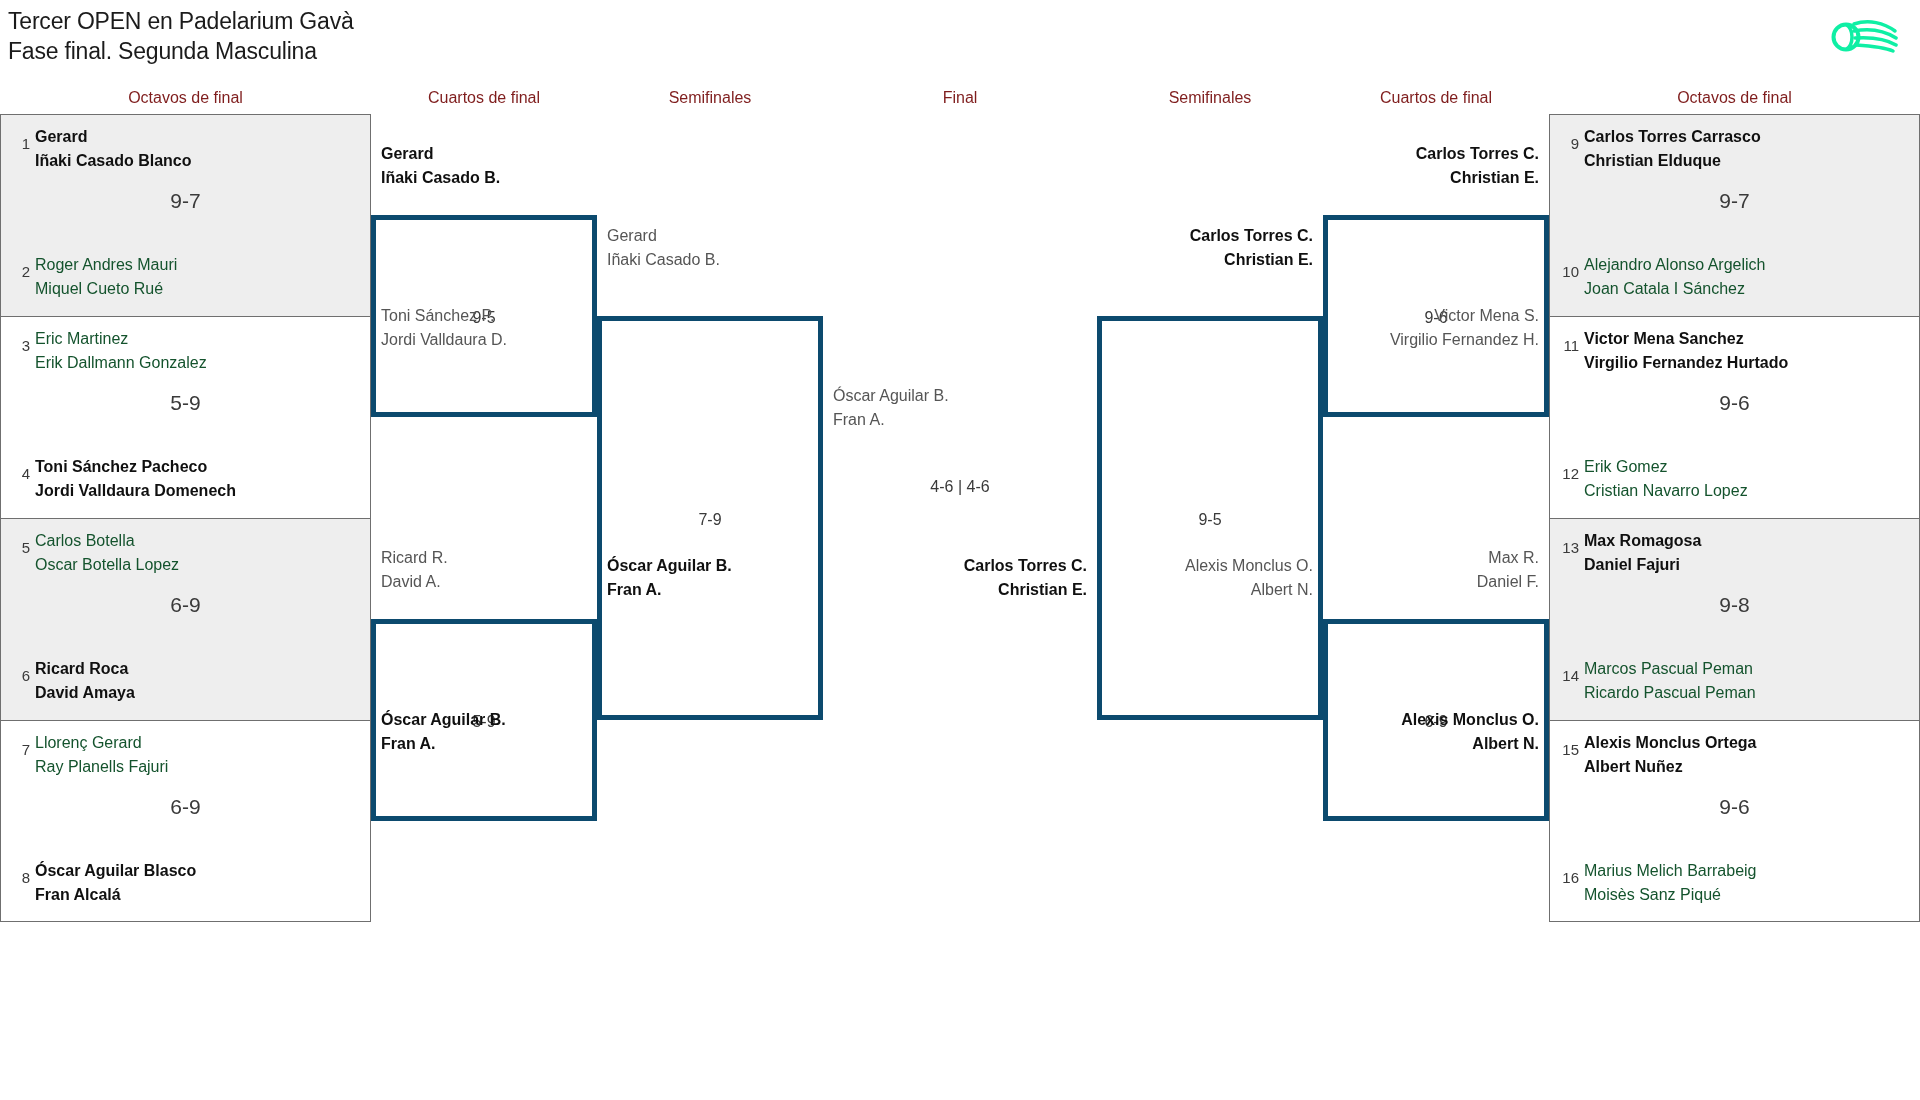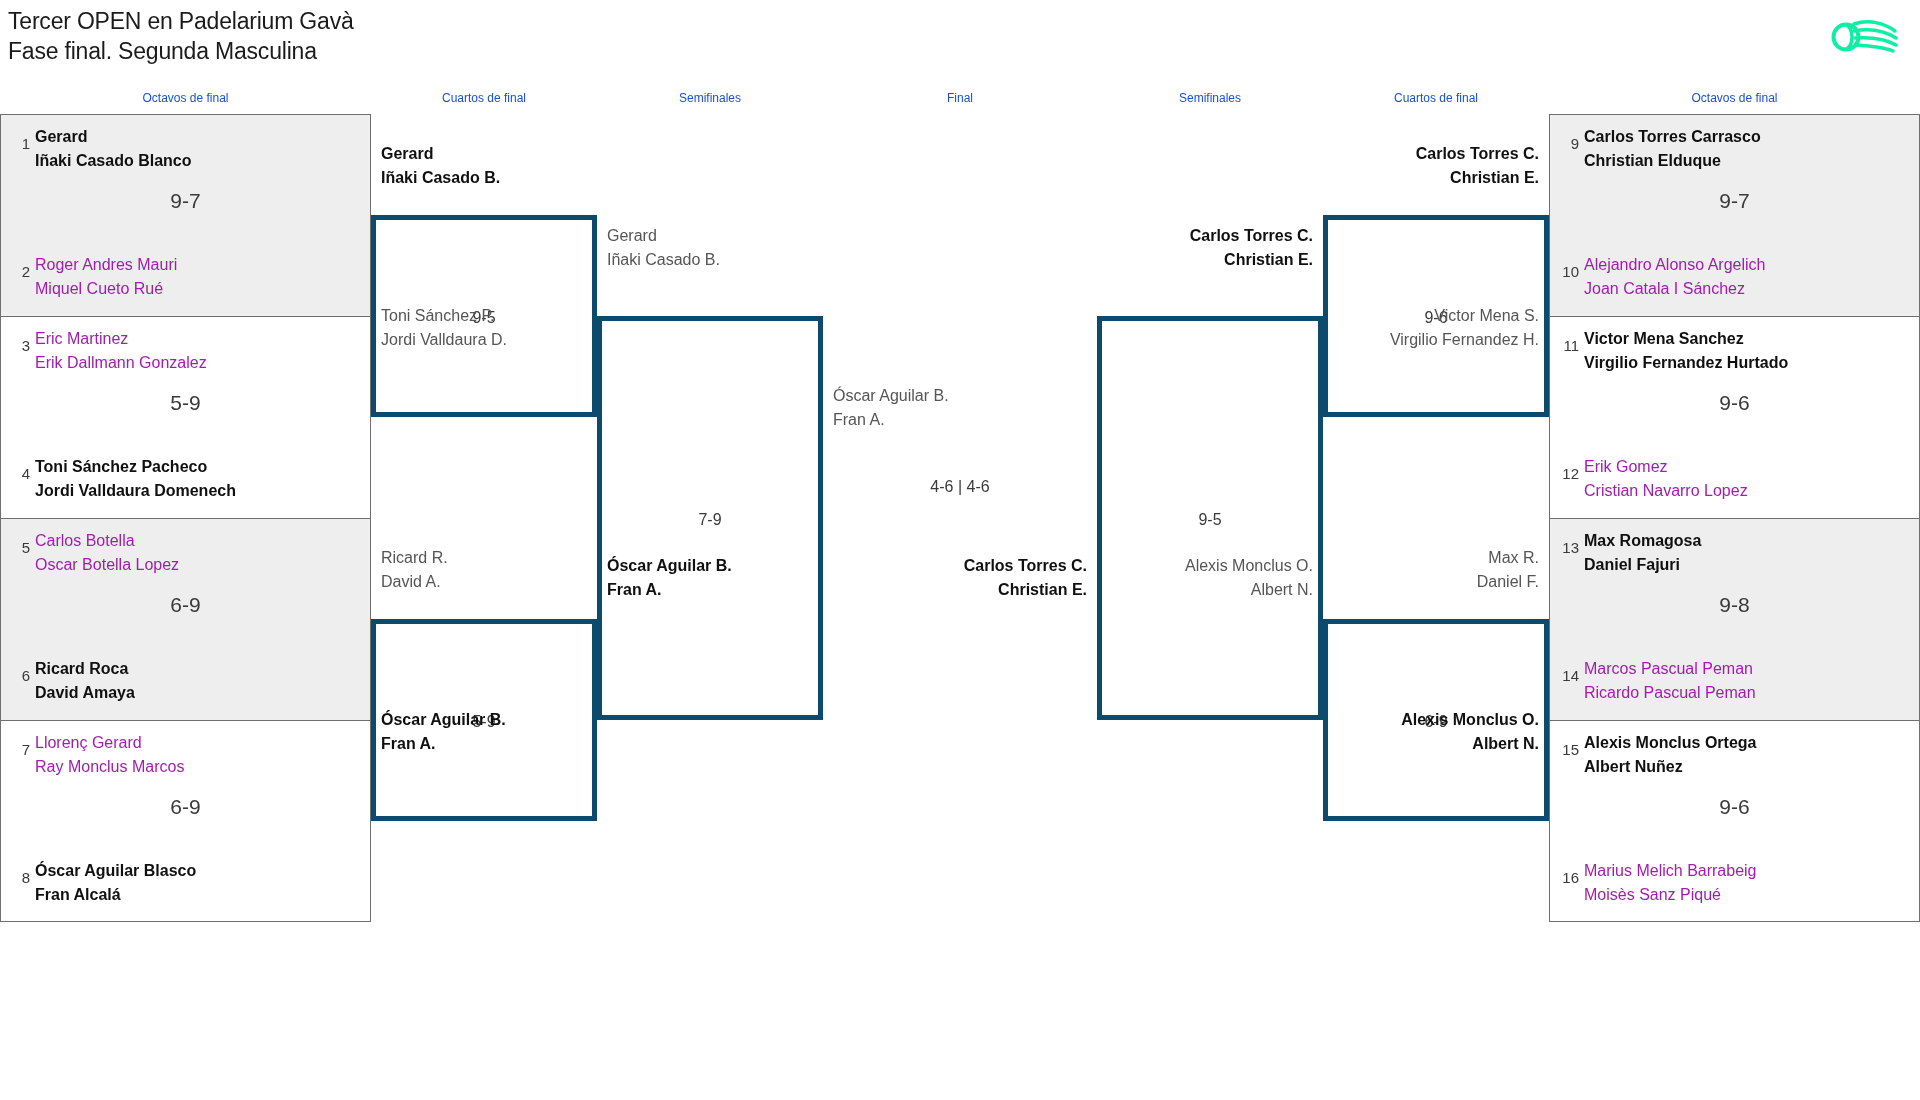--- a/index.html
+++ b/index.html
@@ -14,22 +14,22 @@
 
   
   .header { position: absolute; left: 0; top: 0; width: 1920px; height: 80px; }
   .title-block { position: absolute; left: 8px; top: 6px; }
   .title-line { font-size: 23px; line-height: 30px; letter-spacing: -0.2px; color: #1b1b1b; white-space: nowrap; }
   .logo { position: absolute; right: 22px; top: 14px; width: 70px; height: 44px; }
 
   
   .round-labels { position: absolute; left: 0; top: 84px; width: 1920px; height: 30px; }
   .round-label {
-    position: absolute; top: 0; font-size: 12px; line-height: 28px;
-    text-align: center; color: #1d4ed8; white-space: nowrap;
+    position: absolute; top: 0; font-size: 16px; line-height: 28px;
+    text-align: center; color: #7f1d1d; white-space: nowrap;
   }
 
   
   .bracket { position: absolute; left: 0; top: 114px; width: 1920px; height: 840px; }
 
   
   .seed-cell {
     position: absolute; width: 371px; height: 202px;
     border: 1px solid #6f6f6f; border-bottom: none;
     background: #ffffff;
@@ -39,21 +39,21 @@
 
   .seed-num {
     position: absolute; left: 9px; font-size: 15px; color: #3a3a3a;
     width: 20px; text-align: right;
   }
   .seed-num.top { top: 20px; }
   .seed-num.bot { top: 148px; }
 
   .pair {
     position: absolute; left: 34px; right: 10px;
-    font-size: 16px; line-height: 23.5px; color: #a21caf;
+    font-size: 16px; line-height: 23.5px; color: #14532d;
   }
   .pair.top { top: 10px; }
   .pair.bot { top: 138px; }
   .pair.win { color: #101010; font-weight: bold; }
   .pair .ln { display: block; white-space: nowrap; }
 
   .cell-score {
     position: absolute; left: 0; right: 0; top: 74px;
     text-align: center; font-size: 21px; color: #3a3a3a;
   }
@@ -153,21 +153,21 @@
       <div class="pair bot win">
         <span class="ln">Ricard Roca</span>
         <span class="ln">David Amaya</span>
       </div>
     </div>
 
     <div class="seed-cell last" style="left:0px;top:606px;">
       <span class="seed-num top">7</span>
       <div class="pair top">
         <span class="ln">Llorenç Gerard</span>
-        <span class="ln">Ray Monclus Marcos</span>
+        <span class="ln">Ray Planells Fajuri</span>
       </div>
       <div class="cell-score">6-9</div>
       <span class="seed-num bot">8</span>
       <div class="pair bot win">
         <span class="ln">Óscar Aguilar Blasco</span>
         <span class="ln">Fran Alcalá</span>
       </div>
     </div>
 
     <div class="conn" style="left:371px;top:101px;width:226px;height:202px;">

